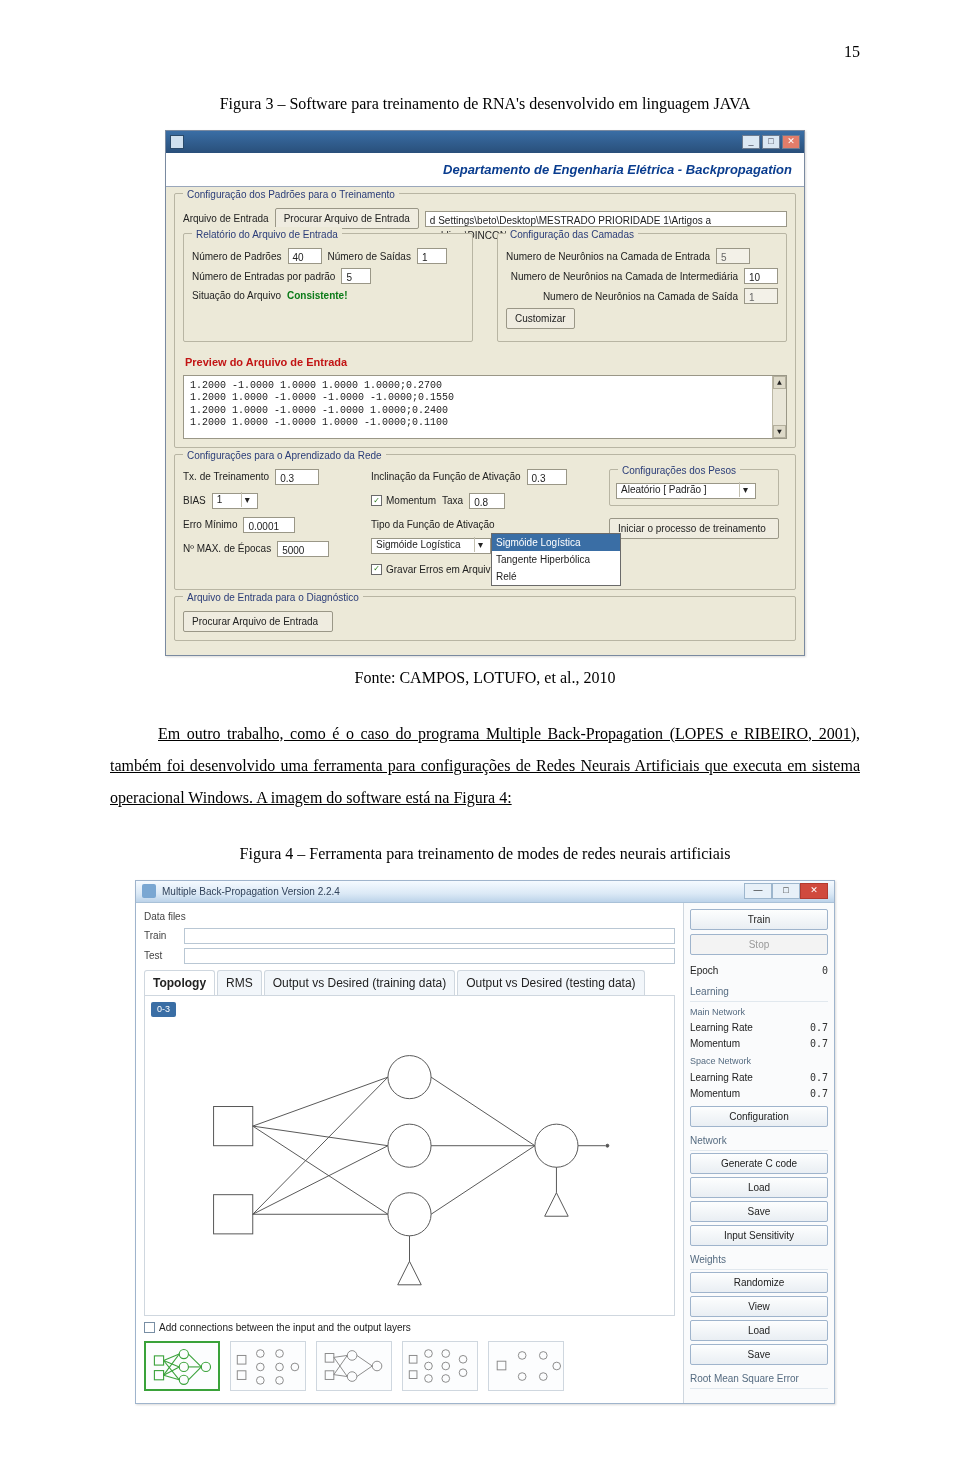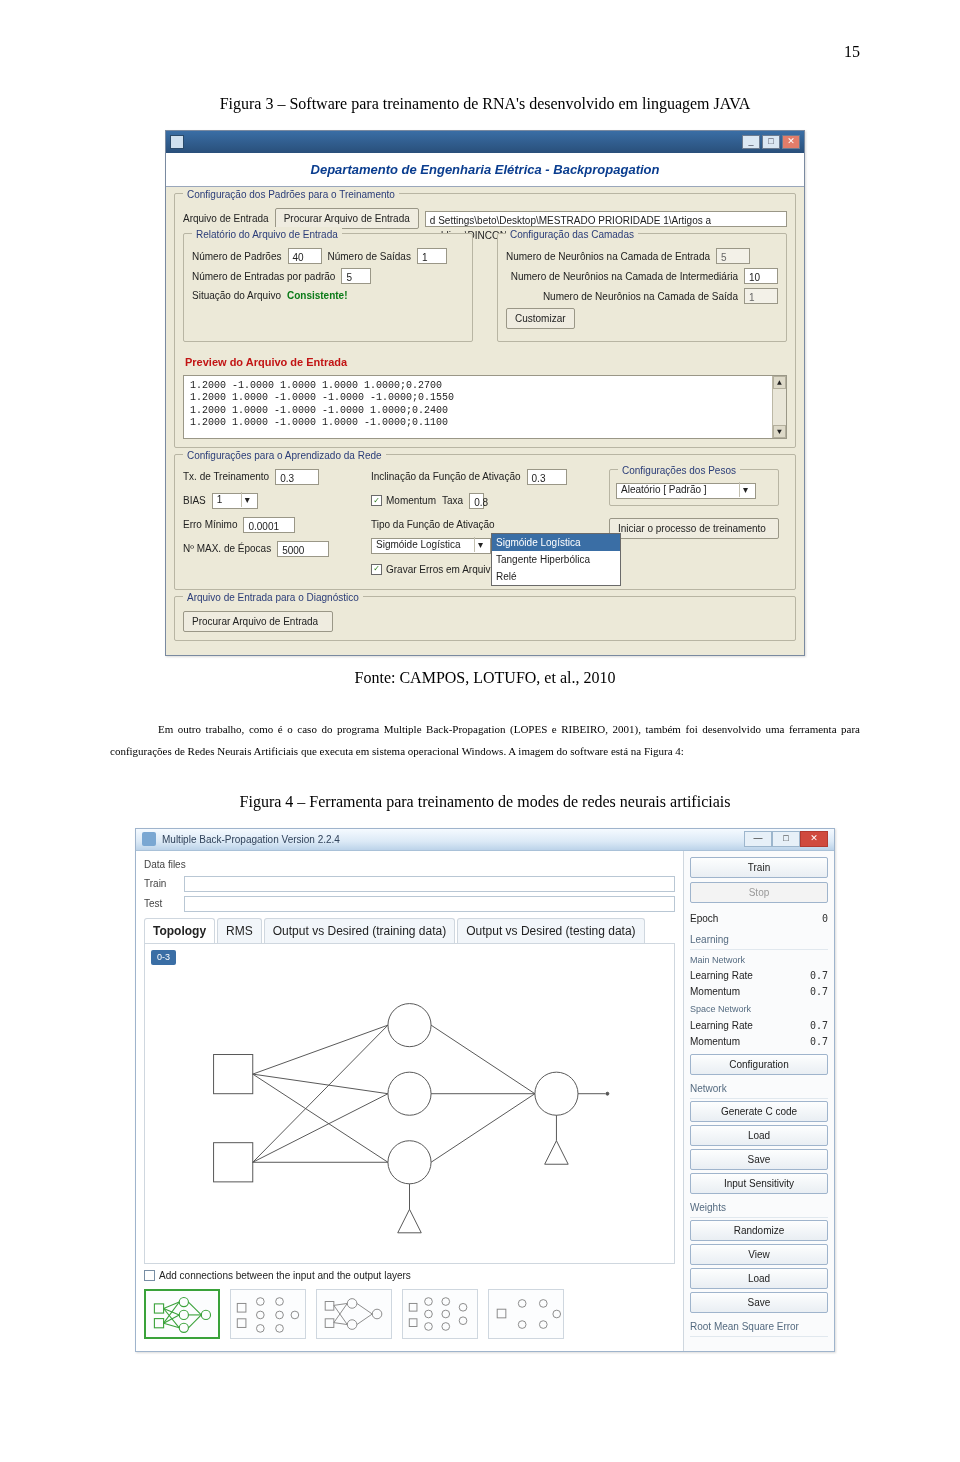--- a/index.html
+++ b/index.html
@@ -9,40 +9,40 @@
     color: #000;
     width: 960px;
     margin: 0 auto;
     padding: 40px 100px 60px 110px;
     font-size: 16px;
     line-height: 1.5;
   }
   .page-no { text-align: right; font-size: 16px; margin-bottom: 28px; }
   .fig-caption { text-align: center; margin: 8px 0 14px 0; font-size: 16px; }
   .fig-source  { text-align: center; margin: 10px 0 28px 0; font-size: 16px; }
-  .body-para   { text-align: justify; margin: 0 0 28px 0; font-size: 11px; line-height: 2; }
+  .body-para   { text-align: justify; margin: 0 0 28px 0; font-size: 16px; line-height: 2; text-decoration: underline; }
   .body-para .indent { display:inline-block; width: 48px; }
 
   
   .shot1-wrap { display:flex; justify-content:center; }
   .shot1 {
     width: 640px; border: 1px solid #7a8aa0; background:#ece9d8;
     font-family: Tahoma, Arial, sans-serif; font-size: 10px; color:#222;
     box-shadow: 1px 1px 2px rgba(0,0,0,.15);
   }
   .s1-titlebar {
     height: 22px; background: linear-gradient(#3a6ea5,#294f7a);
     display:flex; align-items:center; padding:0 4px; color:#fff;
   }
   .s1-titlebar .icon { width:14px;height:14px;background:#cfe0ef;margin-right:6px;border:1px solid #2a4a6a;}
   .s1-titlebar .title { flex:1; font-size:11px; font-weight:bold;}
   .s1-winbtns { display:flex; gap:2px;}
   .s1-winbtn { width:18px;height:14px;background:#dbe7f3;border:1px solid #6c7b90;font-size:9px;display:flex;align-items:center;justify-content:center;color:#334;}
   .s1-winbtn.close{ background:#e27d6a; color:#fff;}
-  .s1-banner { background:#fff; height:34px; display:flex; align-items:center; justify-content:center; padding:0 12px; border-bottom:1px solid #9aa7bb;}
+  .s1-banner { background:#fff; height:34px; display:flex; align-items:center; justify-content:flex-end; padding:0 12px; border-bottom:1px solid #9aa7bb;}
   .s1-banner span{ color:#0a3d8f; font-style:italic; font-weight:bold; font-size:13px; font-family: "Trebuchet MS", Arial, sans-serif;}
   .s1-body { padding:6px 8px 8px 8px; }
   .s1-group { border:1px solid #b8b5a3; border-radius:2px; margin-bottom:6px; background:#ece9d8; position:relative; padding:14px 8px 8px 8px;}
   .s1-group > .legend { position:absolute; top:-7px; left:8px; background:#ece9d8; padding:0 4px; color:#2a3c78; font-size:10px;}
   .s1-row { display:flex; align-items:center; gap:6px; margin-bottom:4px; flex-wrap:wrap;}
   .s1-label { white-space:nowrap; }
   .s1-btn { background:#efece0;border:1px solid #9a9787;padding:2px 8px;font-size:10px;border-radius:2px;}
   .s1-input { background:#fff;border:1px solid #9a9787;padding:1px 4px;font-size:10px;height:16px;}
   .s1-input.ro { background:#f3f1e8; color:#666;}
   .s1-two { display:flex; gap:24px; }
@@ -231,21 +231,21 @@
           <div class="s1-row">
                 <span class="s1-label">Inclinação da Função de Ativação</span>
                 <span class="s1-input" style="width:40px">0.3</span>
               </div>
           <div class="s1-row">
             <span class="s1-check">
                   <span class="box">✓</span>
                   <span>Momentum</span>
                 </span>
             <span class="s1-label">Taxa</span>
-            <span class="s1-input" style="width:15px">0.8</span>
+            <span class="s1-input" style="width:36px">0.8</span>
           </div>
           <div class="s1-row s1-dropdown">
             <span class="s1-label">Tipo da Função de Ativação</span>
             <span class="s1-select" style="width:120px">
                   <span class="cv">Sigmóide Logística</span>
                   <span class="dd">▾</span>
                 </span>
             <div class="list" style="left:120px">
               <div class="opt sel">Sigmóide Logística</div>
               <div class="opt">Tangente Hiperbólica</div>

